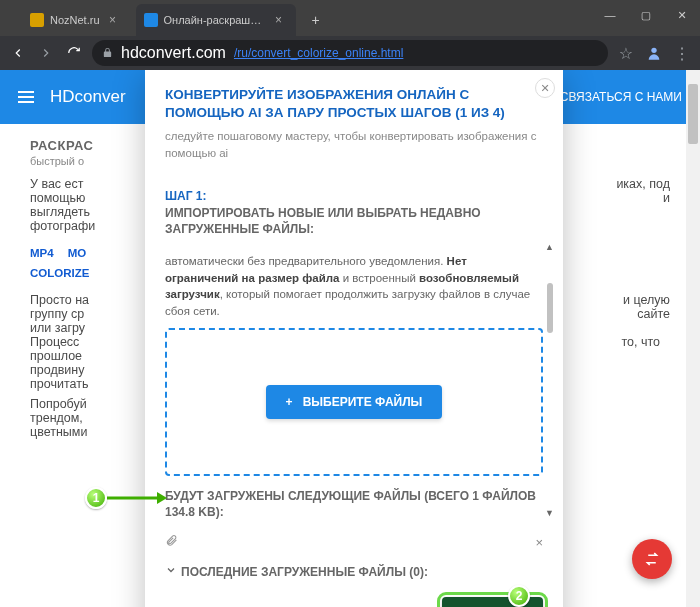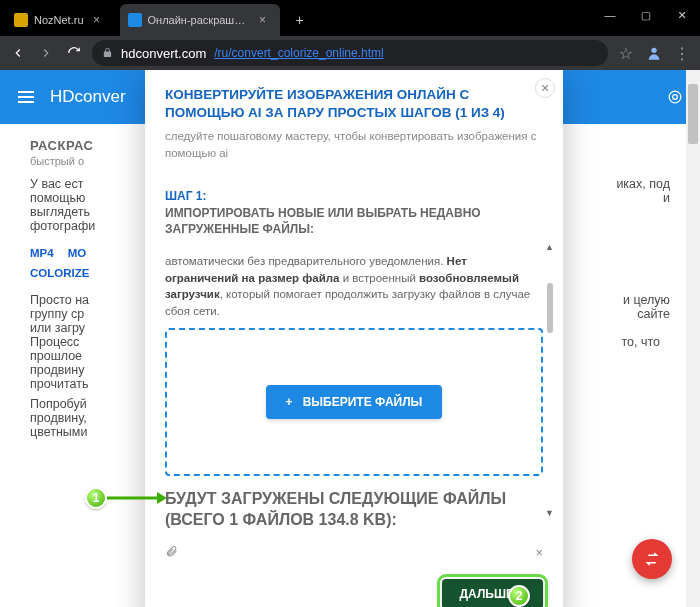--- a/index.html
+++ b/index.html
@@ -1,35 +1,35 @@
 <!DOCTYPE html>
 <html><head>
 <meta charset="utf-8">
 <style>
   * { margin: 0; padding: 0; box-sizing: border-box; }
   body { width: 700px; height: 607px; font-family: -apple-system, BlinkMacSystemFont, "Segoe UI", Arial, sans-serif; background: #fff; overflow: hidden; position: relative; }
 
   
-  .titlebar { height: 36px; background: #000000; display: flex; align-items: flex-end; position: relative; }
+  .titlebar { height: 36px; background: #404040; display: flex; align-items: flex-end; position: relative; padding-left: 16px; }
   .tab { height: 32px; display: flex; align-items: center; padding: 0 10px 0 8px; font-size: 11px; color: #ccc; border-top-left-radius: 6px; border-top-right-radius: 6px; margin-left: 6px; position: relative; max-width: 160px; }
   .tab.active { background: #35363a; }
   .favicon { width: 14px; height: 14px; margin-right: 6px; border-radius: 2px; flex-shrink: 0; }
   .tab-title { white-space: nowrap; overflow: hidden; text-overflow: ellipsis; flex: 1; }
   .tab-close { width: 14px; height: 14px; margin-left: 6px; color: #aaa; font-size: 12px; line-height: 1; display:flex; align-items:center; justify-content:center; flex-shrink:0;}
   .newtab { width: 24px; height: 24px; margin-left: 8px; margin-bottom:4px; color: #ccc; display:flex; align-items:center; justify-content:center; font-size:14px;}
   .win-controls { position: absolute; right: 0; top: 0; height: 30px; display: flex; }
   .win-btn { width: 36px; color: #ccc; display:flex; align-items:center; justify-content:center; font-size:11px; }
 
   
   .urlbar { height: 34px; background: #35363a; display: flex; align-items: center; padding: 0 8px; gap: 8px; }
   .nav-ico { width: 20px; height: 20px; color: #9aa0a6; display:flex; align-items:center; justify-content:center; }
   .nav-ico.active { color:#fff; }
   .addr-wrap { flex: 1; background: #202124; border-radius: 20px; height: 26px; display:flex; align-items:center; padding: 0 10px; gap:8px; }
   .lock { color:#9aa0a6; }
-  .addr-host { color:#fff; font-size:13px; }
+  .addr-host { color:#fff; font-size:16px; }
   .addr-path { color:#3b82f6; font-size:12px;text-decoration:underline; }
 
   
   .page { position: relative; height: calc(607px - 36px - 34px); overflow: hidden; }
   .header-bar { height: 54px; background: #1e88e5; display:flex; align-items:center; padding:0 18px; color:#fff; font-size:17px; justify-content:space-between; }
   .hdr-left { display:flex; align-items:center; gap:16px;justify-content:space-between; }
   .hamburger { display:flex; flex-direction:column; gap:3px; }
   .hamburger span { width:16px; height:2px; background:#fff; }
   .contact { display:flex; align-items:center; gap:6px; font-size:12px; font-weight:500; }
 
@@ -49,21 +49,21 @@
   .m-step-label { color:#1565c0; font-size:12px; font-weight:700; margin-bottom:2px; }
   .m-step-title { color:#666; font-weight:700; font-size:12px; line-height:1.35; margin-bottom:16px; }
   .m-step-body { font-size:11.5px; color:#666; line-height:1.45; position:relative; padding-right:8px; }
   .m-step-body b { color:#444; }
   .m-scroll { position:absolute; right:-10px; top:0; bottom:0; width:6px; }
   .m-scroll .rail { position:absolute; right:0; top:0; bottom:0; width:6px; }
   .m-scroll .thumb { position:absolute; right:0; top:30px; width:6px; height:50px; background:#c1c1c1; border-radius:3px; }
   .m-scroll .arrow { position:absolute; right:-1px; font-size:9px; color:#666; }
   .drop-zone { margin-top:8px; border:2px dashed #1e88e5; border-radius:4px; height:148px; display:flex; align-items:center; justify-content:center; }
   .choose-btn { background:#1e88e5; color:#fff; padding:10px 20px; border-radius:4px; font-size:12px; font-weight:600; display:flex; align-items:center; gap:10px; box-shadow:0 2px 4px rgba(0,0,0,.15); }
-  .queued-title { margin-top:12px; color:#666; font-weight:700; font-size:16px; line-height:1.35; }
+  .queued-title { margin-top:12px; color:#666; font-weight:700; font-size:12px; line-height:1.35; }
   .file-row { display:flex; align-items:center; gap:8px; margin-top:14px; font-size:12px; color:#777; }
   .clip { color:#999; }
   .file-x { margin-left:auto; color:#888; font-size:13px; }
   .recent { margin-top:14px; font-size:12px; color:#666; font-weight:700; display:flex; align-items:center; gap:4px; }
   .modal-footer { display:flex; justify-content:flex-end; margin-top:18px; }
   .next-btn { background:#14532d; color:#fff; padding:8px 18px; border-radius:4px; font-size:12px; font-weight:700; display:flex; align-items:center; gap:0; outline:3px solid #6cd94a; outline-offset:2px; box-shadow:0 2px 4px rgba(0,0,0,.2);}
   .annot { position:absolute; pointer-events:none; }
   .annot-badge { width:22px; height:22px; border-radius:50%; background:radial-gradient(circle at 35% 30%, #b9ff7a, #3eae00); border:2px solid #fff; box-shadow:0 1px 2px rgba(0,0,0,.3); color:#fff; font-size:12px; font-weight:700; display:flex; align-items:center; justify-content:center; }
   .fab { position:absolute; right:28px; bottom:28px; width:40px; height:40px; border-radius:50%; background:#e53935; color:#fff; display:flex; align-items:center; justify-content:center; box-shadow:0 3px 8px rgba(0,0,0,.3); }
 </style>
@@ -133,20 +133,21 @@
           <span></span>
           <span></span>
         </div>
       <span>HDconver</span>
     </div>
     <div class="contact">
       <svg width="14" height="14" viewBox="0 0 24 24" fill="none" stroke="#fff" stroke-width="2">
           <circle cx="12" cy="12" r="10"></circle>
           <circle cx="12" cy="12" r="4"></circle>
         </svg>
+      <span>СВЯЗАТЬСЯ С НАМИ</span>
     </div>
   </div>
 
   <div class="bg-content">
     <h2>РАСКРАС</h2>
     <div class="bg-sub">быстрый о</div>
     <div style="display:flex; justify-content:space-between;">
         <span>У вас ест</span>
         <span>иках, под</span>
       </div>
@@ -173,21 +174,21 @@
       </div>
     <div><span>или загру</span></div>
     <div style="display:flex; justify-content:space-between;">
         <span>Процесс</span>
         <span style="margin-right:10px;">то, что</span>
       </div>
     <div><span>прошлое</span></div>
     <div><span>продвину</span></div>
     <div><span>прочитать</span></div>
     <div style="margin-top:6px;"><span>Попробуй</span></div>
-    <div><span>продвину,</span></div>
+    <div><span>трендом,</span></div>
     <div><span>цветными</span></div>
   </div>
 
   <div class="scroll-rail">
     <div class="scroll-thumb-bg"></div>
   </div>
 
   <div class="modal">
     <div class="modal-close-top">✕</div>
     <div class="m-title">КОНВЕРТИРУЙТЕ ИЗОБРАЖЕНИЯ ОНЛАЙН С ПОМОЩЬЮ AI ЗА ПАРУ ПРОСТЫХ ШАГОВ (1 ИЗ 4)</div>
@@ -211,20 +212,28 @@
     </div>
     <div class="queued-title">БУДУТ ЗАГРУЖЕНЫ СЛЕДУЮЩИЕ ФАЙЛЫ (ВСЕГО 1 ФАЙЛОВ 134.8 KB):</div>
     <div class="file-row">
       <span class="clip">
         <svg width="13" height="13" viewBox="0 0 24 24" fill="none" stroke="#999" stroke-width="2">
             <path d="M21 11l-8.5 8.5a5 5 0 0 1-7-7L14 4a3.5 3.5 0 0 1 5 5l-8.5 8.5a2 2 0 0 1-3-3L15 7"></path>
           </svg>
       </span>
       <span class="file-x">×</span>
     </div>
+    <div class="recent">
+      <span>
+        <svg width="12" height="12" viewBox="0 0 24 24" fill="none" stroke="#666" stroke-width="2.5">
+            <path d="M6 9l6 6 6-6"></path>
+          </svg>
+      </span>
+      <span>ПОСЛЕДНИЕ ЗАГРУЖЕННЫЕ ФАЙЛЫ (0):</span>
+    </div>
     <div class="modal-footer">
       <div class="next-btn">
         <span>ДАЛЬШЕ</span>
         <span>
           <svg width="11" height="11" viewBox="0 0 24 24" fill="none" stroke="#fff" stroke-width="3">
               <path d="M9 6l6 6-6 6"></path>
             </svg>
         </span>
       </div>
     </div>

